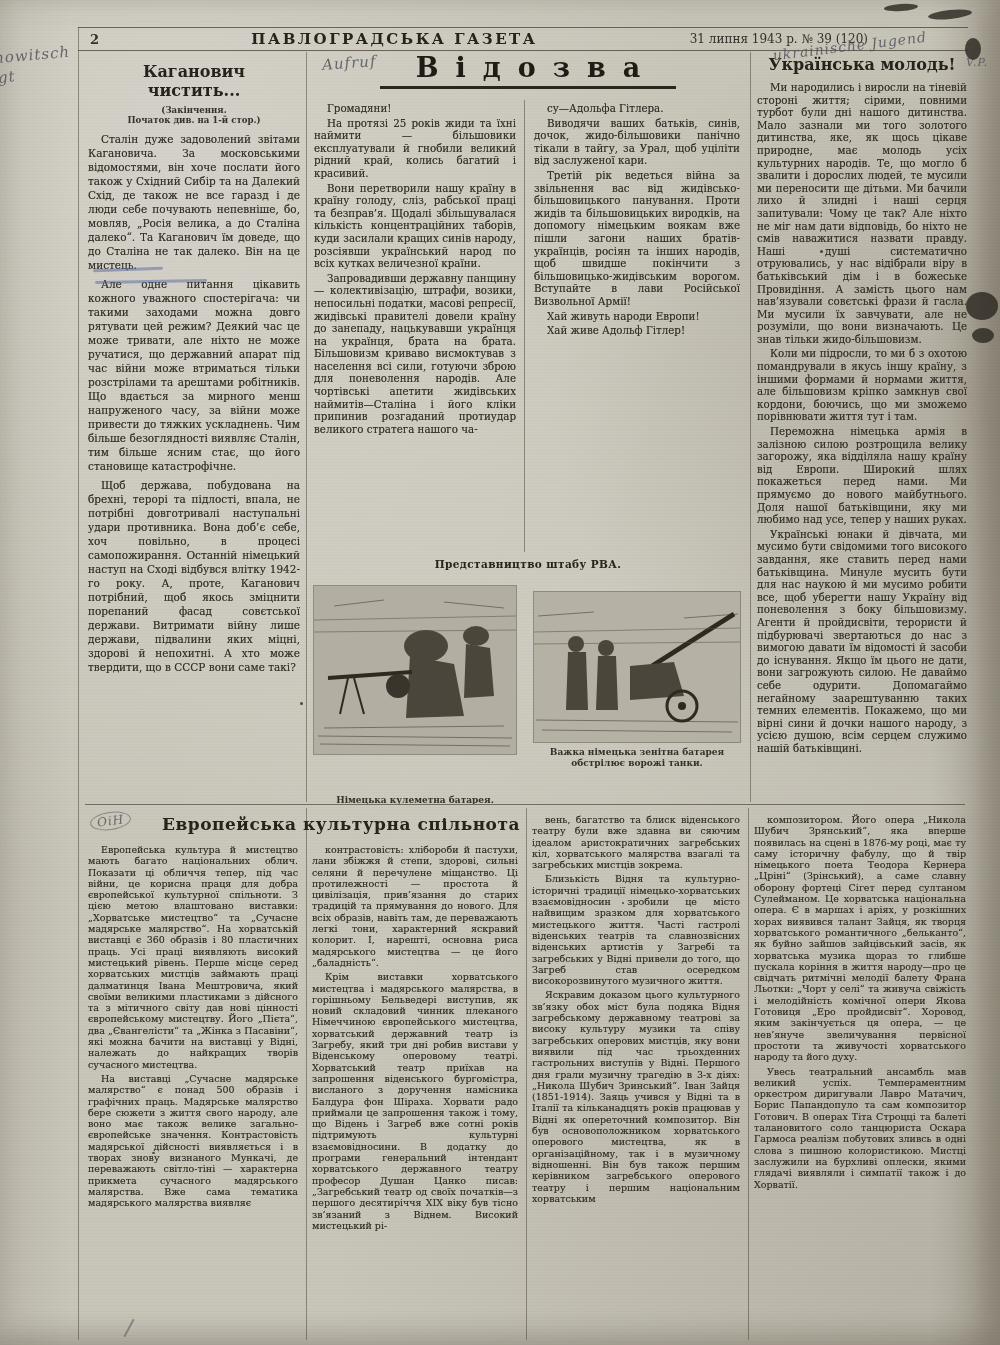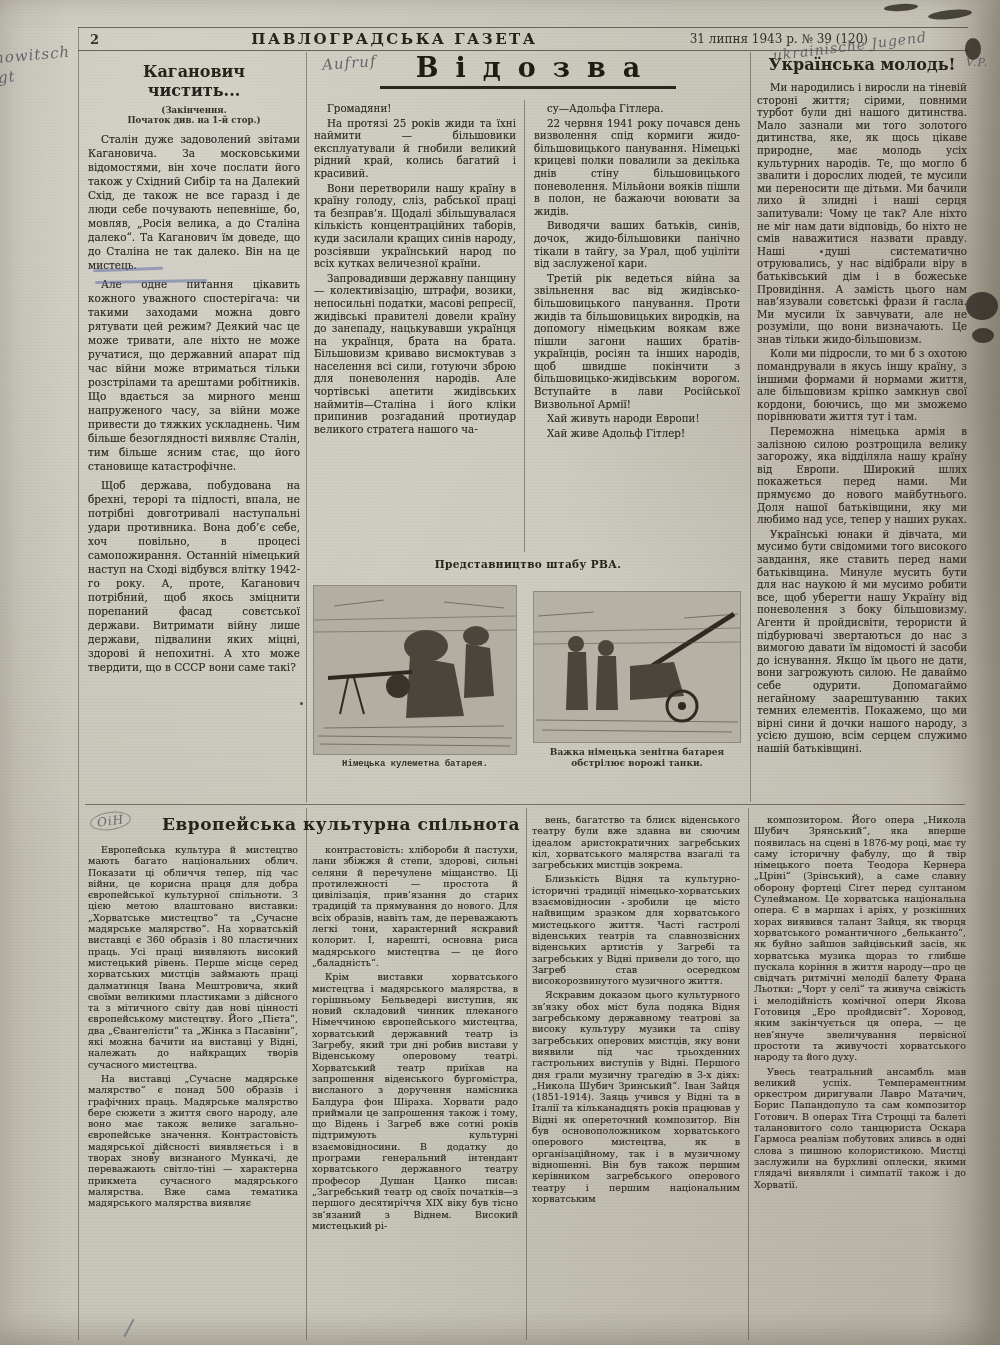--- a/index.html
+++ b/index.html
@@ -89,21 +89,20 @@
 
     <div class="col" style="left:2px;top:50px;width:202px;height:450px;">
       <p class="p">Громадяни!</p>
       <p class="p">На протязі 25 років жиди та їхні наймити — більшовики експлуатували й гнобили великий рідний край, колись багатий і красивий.</p>
       <p class="p">Вони перетворили нашу країну в країну голоду, сліз, рабської праці та безправ’я. Щодалі збільшувалася кількість концентраційних таборів, куди засилали кращих синів народу, розсіявши український народ по всіх кутках величезної країни.</p>
       <p class="p">Запровадивши державну панщину — колективізацію, штрафи, возики, непосильні податки, масові репресії, жидівські правителі довели країну до занепаду, нацькувавши українця на українця, брата на брата. Більшовизм криваво висмоктував з населення всі сили, готуючи зброю для поневолення народів. Але чортівські апетити жидівських наймитів—Сталіна і його кліки припинив розгаданий протиудар великого стратега нашого ча-</p>
     </div>
     <div class="vrule" style="left:212px;top:48px;height:452px;"></div>
     <div class="col" style="left:222px;top:50px;width:206px;height:455px;">
       <p class="p">су—Адольфа Гітлера.</p>
-      <p class="p">22 червня 1941 року почався день визволення спід кормиги жидо-більшовицького панування. Німецькі крицеві полки повалили за декілька днів стіну більшовицького поневолення. Мільйони вояків пішли в полон, не бажаючи воювати за жидів.</p>
       <p class="p">Виводячи ваших батьків, синів, дочок, жидо-більшовики панічно тікали в тайгу, за Урал, щоб уціліти від заслуженої кари.</p>
       <p class="p">Третій рік ведеться війна за звільнення вас від жидівсько-більшовицького панування. Проти жидів та більшовицьких виродків, на допомогу німецьким воякам вже пішли загони наших братів-українців, росіян та інших народів, щоб швидше покінчити з більшовицько-жидівським ворогом. Вступайте в лави Російської Визвольної Армії!</p>
       <p class="p">Хай живуть народи Европи!</p>
       <p class="p">Хай живе Адольф Гітлер!</p>
     </div>
 
     <div class="signature abs" style="left:0;top:506px;width:432px;">Представництво штабу РВА.</div>
 
     <div class="photo" style="left:2px;top:534px;width:202px;height:168px;">
       <svg width="202" height="168" viewBox="0 0 202 168">
@@ -128,21 +127,21 @@
           <line x1="34" y1="92" x2="26" y2="128"></line>
           <line x1="40" y1="92" x2="50" y2="128"></line>
         </g>
         <circle cx="84" cy="100" r="12" fill="#3a352c"></circle>
         <g stroke="#55503f" stroke-width="1" opacity=".5">
           <line x1="0" y1="34" x2="202" y2="30"></line>
             <line x1="0" y1="46" x2="202" y2="44"></line>
         </g>
       </svg>
     </div>
-    <div class="caption" style="left:2px;top:707px;width:202px;font-family:Liberation Mono, monospace;">Німецька кулеметна батарея.</div>
+    <div class="caption" style="left:2px;top:743px;width:202px;">Німецька кулеметна батарея.</div>
 
     <div class="photo" style="left:222px;top:540px;width:206px;height:150px;">
       <svg width="206" height="150" viewBox="0 0 206 150">
         <rect x="0" y="0" width="206" height="150" fill="#b5b1a4"></rect>
         <g stroke="#45403511" stroke-width="1"></g>
         <g stroke="#403b31" stroke-width="1" opacity=".55">
           <line x1="2" y1="128" x2="204" y2="130"></line>
             <line x1="8" y1="138" x2="198" y2="140"></line>
           <line x1="4" y1="24" x2="60" y2="20"></line>
             <line x1="150" y1="26" x2="204" y2="22"></line>

